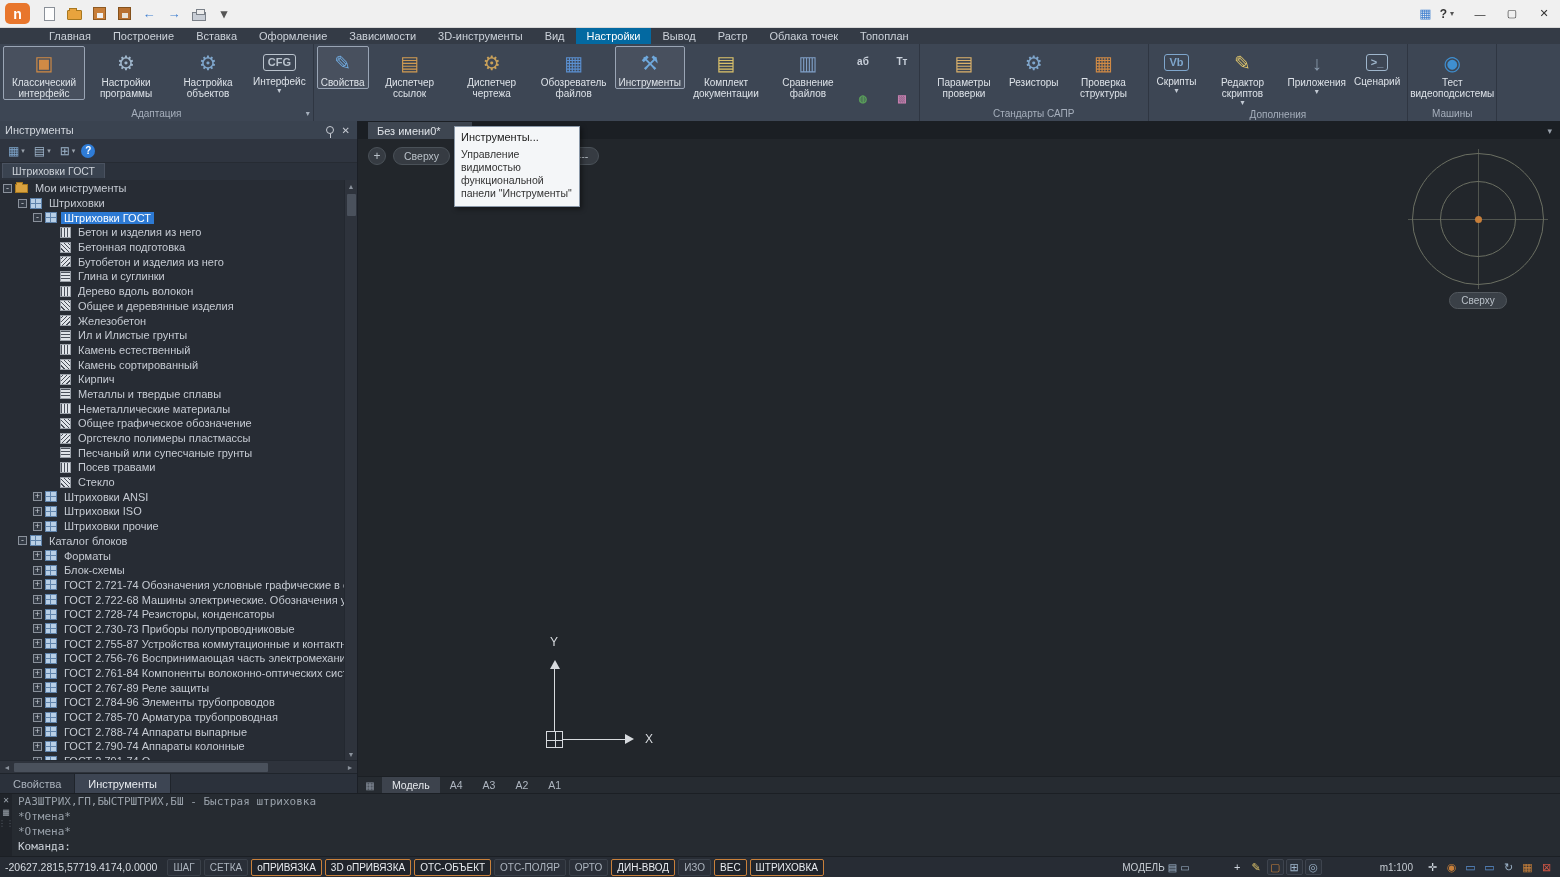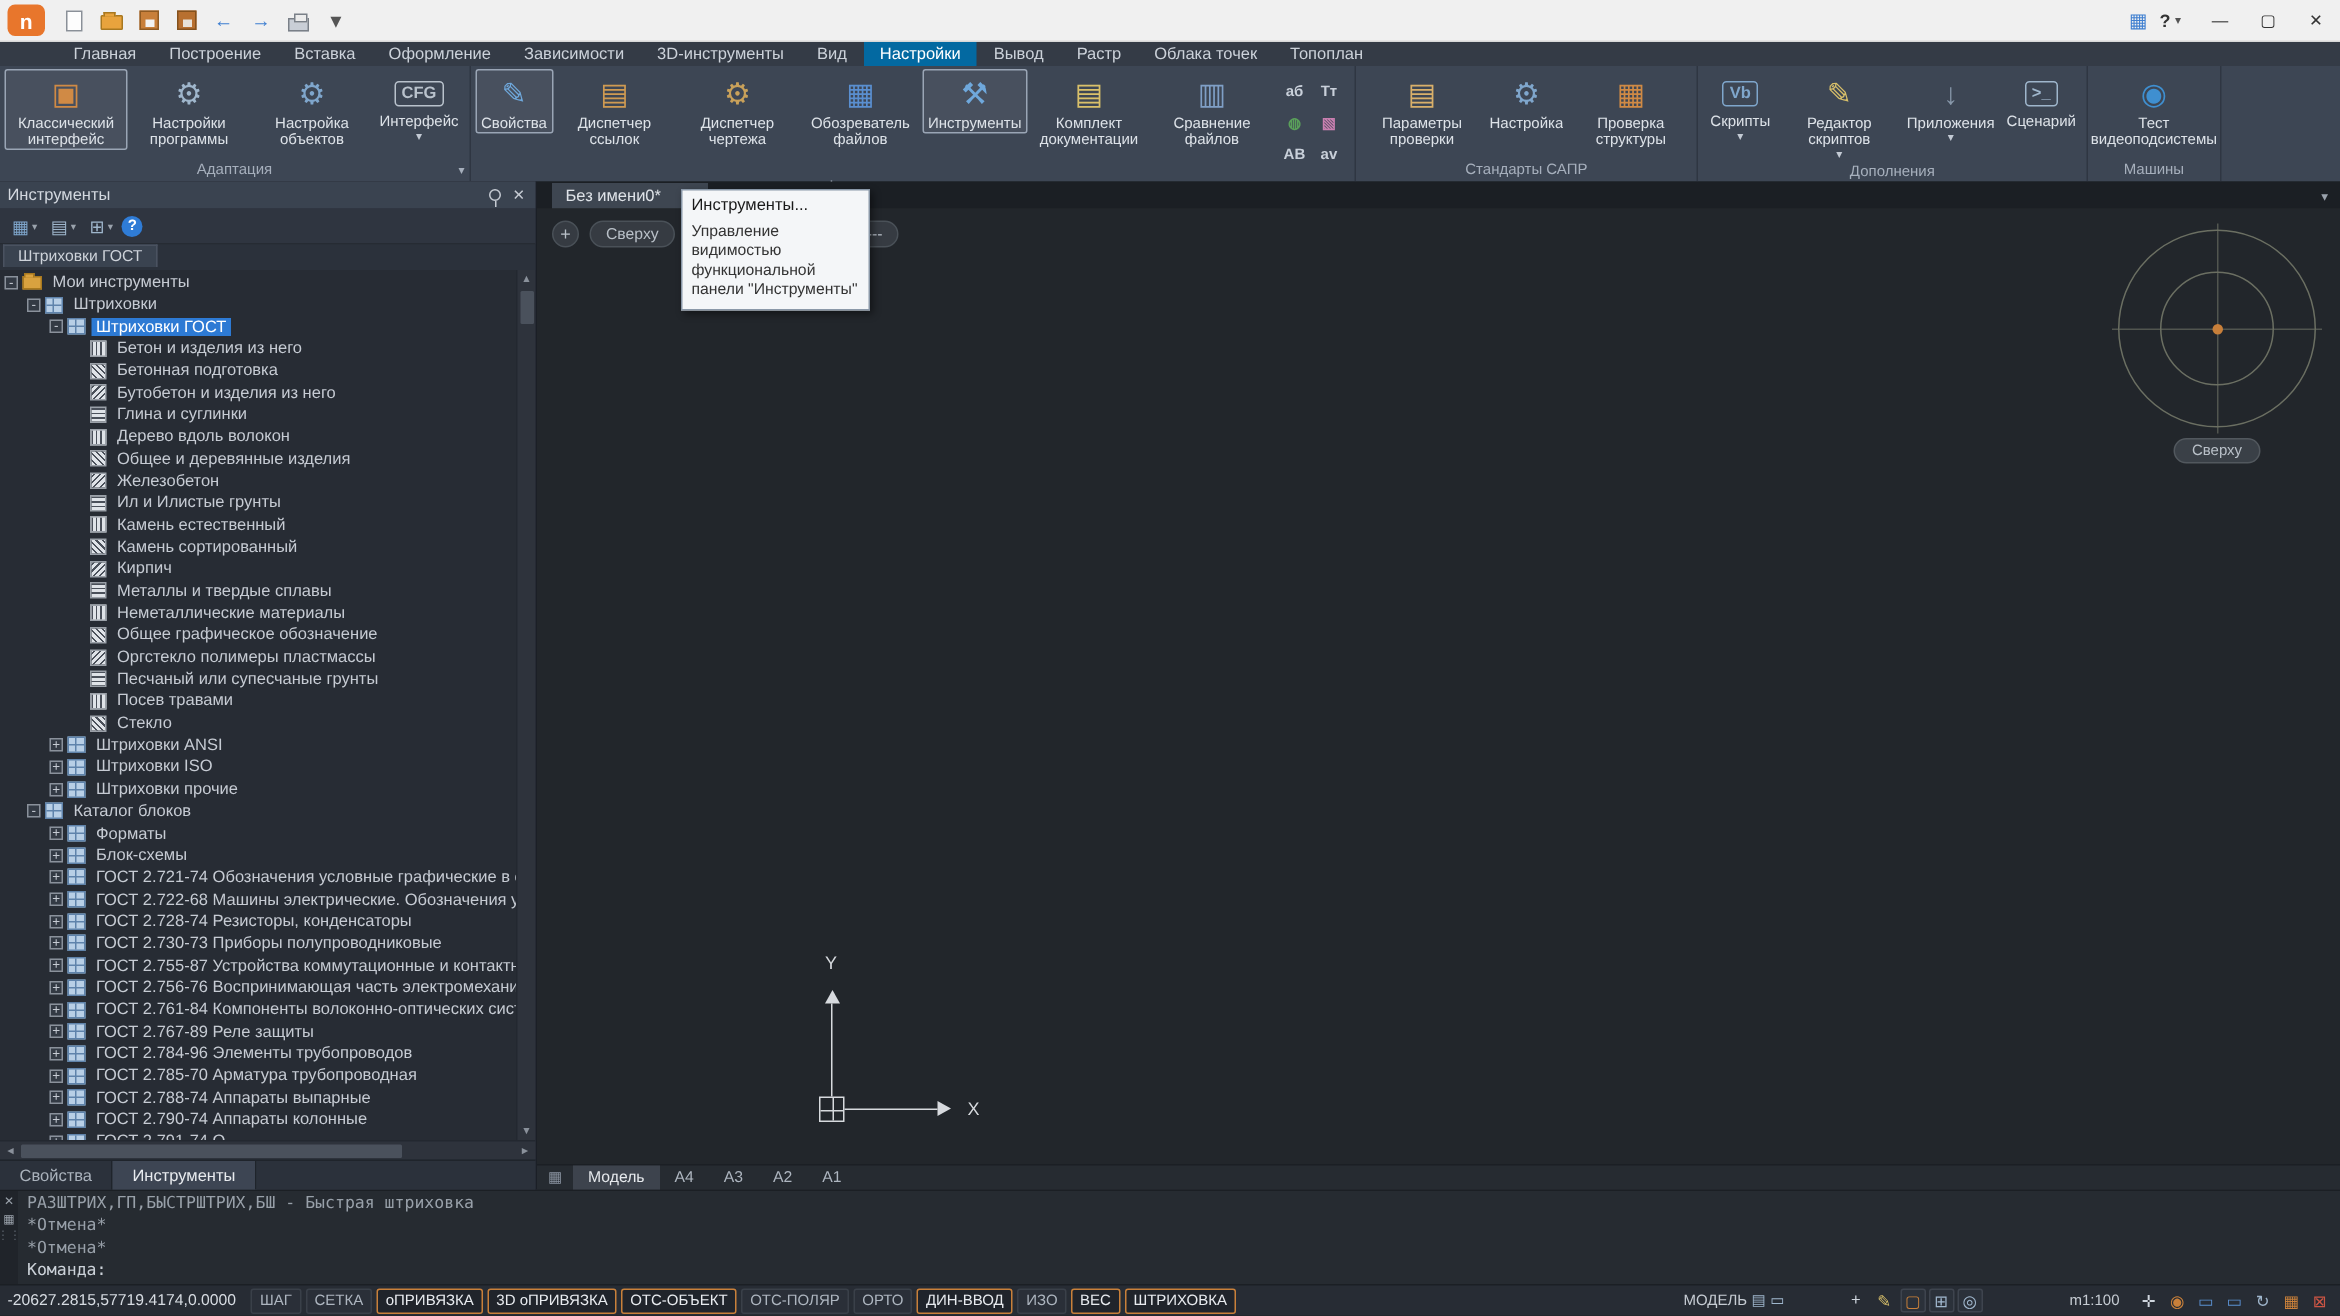--- a/index.html
+++ b/index.html
@@ -38,21 +38,21 @@
   .rgroup { display:flex; flex-direction:column; border-right:1px solid #2f3642; }
   .rgroup-content { flex:1; display:flex; align-items:flex-start; padding:2px 3px 0; }
   .rgroup-label { height:14px; font-size:10px; color:#a6afbc; text-align:center; line-height:14px; position:relative; padding:0 14px; white-space:nowrap; }
   .rgl-caret { position:absolute; right:3px; top:0; font-size:8px; color:#a6afbc; }
   .rbtn { min-width:50px; max-width:82px; display:flex; flex-direction:column; align-items:center; padding:2px 3px 0; border:1px solid transparent; border-radius:2px; }
   .rbtn.toggled { border-color:#9aa5b5; background:rgba(255,255,255,0.06); }
   .rbtn-icon { height:28px; display:flex; align-items:center; justify-content:center; font-size:20px; line-height:1; }
   .rbtn-icon.ticon { font-size:11px; font-weight:bold; border:1px solid; border-radius:3px; padding:2px 4px; height:auto; margin:5px 0; }
   .rbtn-label { font-size:10px; line-height:11px; text-align:center; color:#dde2e8; max-height:22px; overflow:hidden; }
   .rbtn-caret { font-size:8px; color:#c3cad4; line-height:8px; }
-  .rsmall-wrap { display:grid; grid-template-columns:repeat(2,22px); grid-auto-rows:20px; gap:1px; margin:5px 3px; }
+  .rsmall-wrap { display:grid; grid-template-columns:repeat(2,22px); grid-auto-rows:20px; gap:17px; margin:5px 3px; }
   .rsmall { display:flex; align-items:center; justify-content:center; font-size:10px; font-weight:bold; border-radius:2px; }
 
   
   .main { display:flex; height:672px; }
 
   
   .left-panel { width:358px; background:#2b313b; display:flex; flex-direction:column; border-right:1px solid #1b1f26; }
   .lp-header { height:18px; background:#3a4350; display:flex; align-items:center; font-size:11px; color:#d3d8df; padding:0 5px; gap:6px; }
   .lp-title { flex:1; }
   .pin-icon { width:8px; height:8px; border:1px solid #c6cbd3; border-radius:50%; position:relative; display:inline-block; }
@@ -270,21 +270,21 @@
       <div class="rgroup-label"><span>Функциональные панели</span></div>
     </div>
     <div class="rgroup">
       <div class="rgroup-content">
         <div class="rbtn">
           <div class="rbtn-icon" style="color: rgb(217, 176, 106);">▤</div>
           <div class="rbtn-label">Параметры проверки</div>
         </div>
         <div class="rbtn">
           <div class="rbtn-icon" style="color: rgb(127, 166, 204);">⚙</div>
-          <div class="rbtn-label">Настройка</div>
+          <div class="rbtn-label">Резисторы</div>
         </div>
         <div class="rbtn">
           <div class="rbtn-icon" style="color: rgb(208, 138, 69);">▦</div>
           <div class="rbtn-label">Проверка структуры</div>
         </div>
       </div>
       <div class="rgroup-label"><span>Стандарты САПР</span></div>
     </div>
     <div class="rgroup">
       <div class="rgroup-content">

